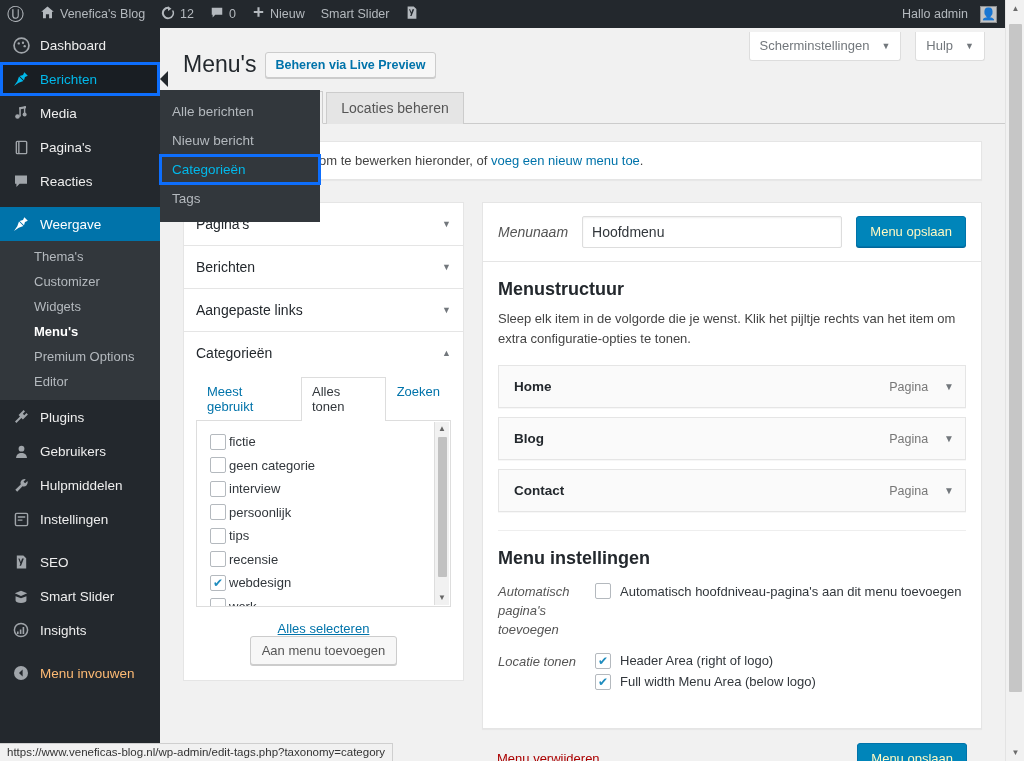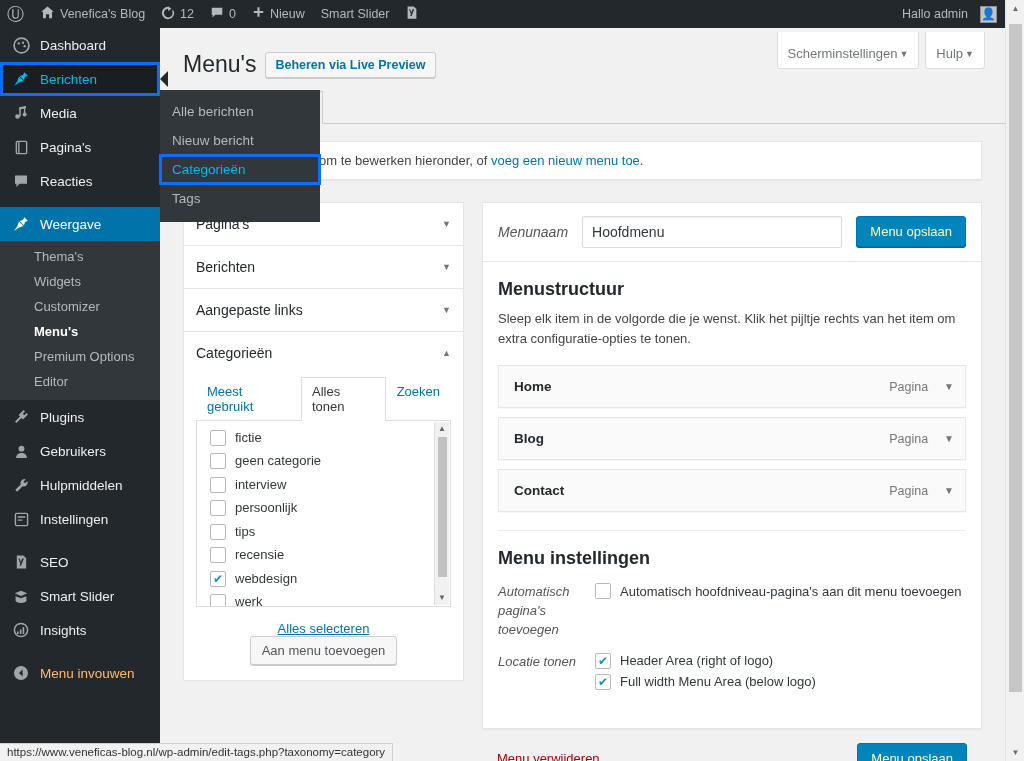--- a/index.html
+++ b/index.html
@@ -110,24 +110,25 @@
     background: #f1f1f1;
     overflow: hidden;
   }
   .screen-meta {
     position: absolute; top: 4px; right: 20px;
     display: flex; gap: 6px; z-index: 10;
   }
   .meta-btn {
     background: #fff; border: 1px solid #ddd; border-top: none;
     color: #72777c; font-size: 13px;
-    padding: 14px 10px 7px 10px;
+    padding: 6px 10px 7px 10px;
     border-radius: 0 0 3px 3px;
-    display: flex; align-items: center; gap: 2px;
+    display: flex; align-items: center; gap: 12px;
     cursor: pointer;
+    margin-left: 8px;
   }
   .caret-dn { font-size: 9px; color: #72777c; }
 
   .page-head {
     display: flex; align-items: center; gap: 9px;
     padding: 22px 0 0 23px;
   }
   .page-title {
     font-size: 23px; font-weight: 400; color: #23282d;
     line-height: 1.3;
@@ -190,21 +191,21 @@
   .cat-tab.active {
     color: #32373c; background: #fff;
     border-color: #ddd; border-bottom-color: #fff;
   }
   .cat-list {
     position: relative;
     border: 1px solid #ddd; border-top: none;
     height: 186px; overflow: hidden; background: #fff;
     padding: 9px 0 0 13px;
   }
-  .cat-item { display: flex; gap: 9px; height: 23.5px; font-size: 13px; color: #32373c; }
+  .cat-item { display: flex; align-items: center; gap: 3px; height: 23.5px; font-size: 13px; color: #32373c; }
   .cbox {
     width: 16px; height: 16px; flex: none;
     border: 1px solid #b4b9be; background: #fff; border-radius: 2px;
     display: flex; align-items: center; justify-content: center;
     font-size: 12px; color: #1e8cbe; line-height: 1;
   }
   .cbox.on::after { content: "\2714"; }
   .vscroll {
     position: absolute; right: 1px; top: 1px; bottom: 1px; width: 15px;
     background: #f1f1f1; border-left: 1px solid #ddd;
@@ -423,22 +424,22 @@
       <span class="mi">
         <svg width="16" height="16" viewBox="0 0 16 16">
             <path fill="#fff" d="M11.3 1.2 14.8 4.7 12 6l-1 3.3L6.6 5 10 4zM6 5.6l4.4 4.4-4.7 1.7L1 15l3.3-4.7z"></path>
           </svg>
       </span>
       <span>Weergave</span>
     </div>
 
     <div class="submenu-inline">
       <a>Thema's</a>
+      <a>Customizer</a>
       <a>Widgets</a>
-      <a>Customizer</a>
       <a class="active">Menu's</a>
       <a>Premium Options</a>
       <a>Editor</a>
     </div>
 
     <div class="menu-row">
       <span class="mi">
         <svg width="16" height="16" viewBox="0 0 16 16">
             <path fill="#a0a5aa" d="M10.6 1.1 12 2.5 9.8 4.7l1.5 1.5L13.5 4l1.4 1.4-5 5-1.5-1.4-5 5-1.4-1.4 5-5L5.6 6z"></path>
           </svg>
@@ -531,20 +532,21 @@
       </div>
     </div>
 
     <div class="page-head">
       <div class="page-title">Menu's</div>
       <button class="btn-plain">Beheren via Live Preview</button>
     </div>
 
     <div class="tabs">
       <div class="tab active">Menu's bewerken</div>
+      <div class="tab">Locaties beheren</div>
     </div>
 
     <div class="notice">
       <span>Selecteer een menu om te bewerken hieronder, of </span><a style="color:#0073aa;">voeg een nieuw menu toe</a><span>.</span>
     </div>
 
     <div class="cols">
 
       <div class="col-left">
 

